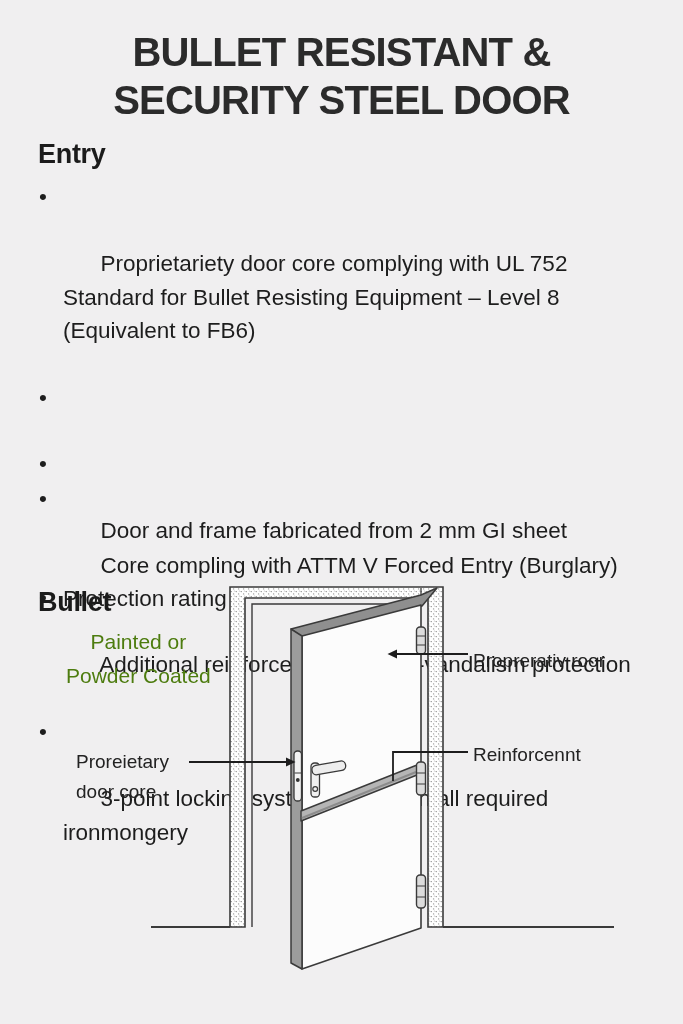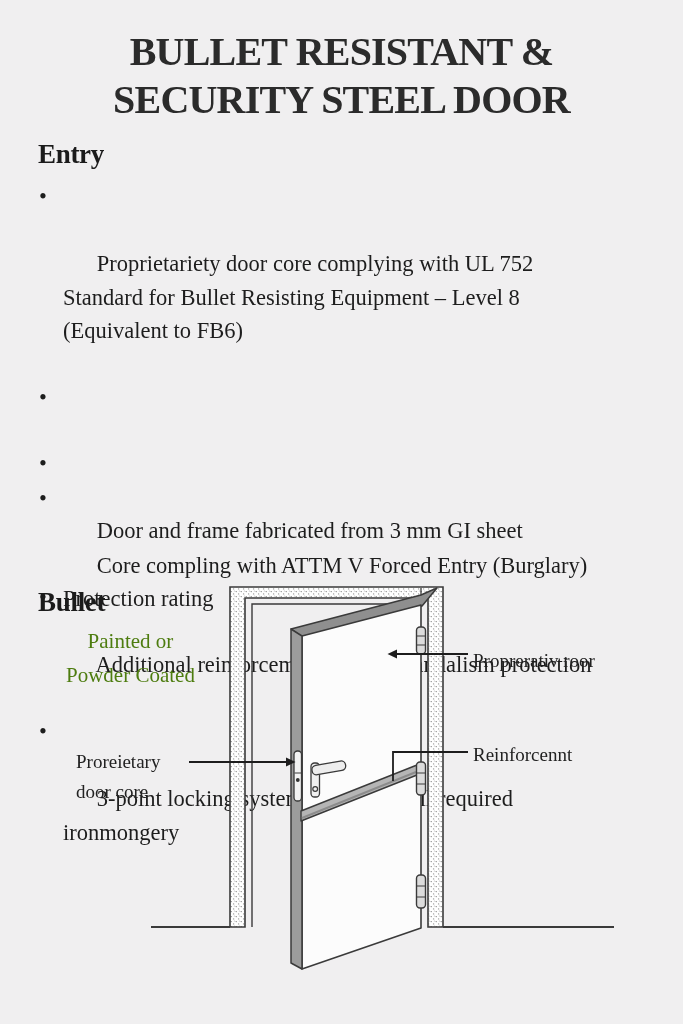--- a/index.html
+++ b/index.html
@@ -1,19 +1,19 @@
 <!DOCTYPE html>
 <html><head>
 <meta charset="utf-8">
 <style>
   html,body{margin:0;padding:0;background:#d8d8d8;}
   .page{
     position:relative;width:683px;height:1024px;margin:0 auto;
     background:#f0eff0;overflow:hidden;
-    font-family:Liberation Serif, serif;color:#1d1d1d;
+    font-family:Liberation Sans, sans-serif;color:#1d1d1d;
   }
   .abs{position:absolute;}
   .title{
     top:28px;left:0;width:683px;text-align:center;
     font-size:40px;line-height:48px;font-weight:700;letter-spacing:-0.8px;
     color:#2b2b2b;
   }
   .heading{
     font-size:27px;font-weight:700;color:#1b1b1b;letter-spacing:-0.3px;
     white-space:pre;
@@ -60,21 +60,21 @@
       <span class="dot">•</span>
       <span>Core compling with ATTM V Forced Entry (Burglary)
 Protection rating</span>
     </li>
   </ul>
 
 
   <ul class="abs blist" style="top:447px;">
     <li>
       <span class="dot">•</span>
-      <span>Door and frame fabricated from 3 mm GI sheet</span>
+      <span>Door and frame fabricated from 2 mm GI sheet</span>
     </li>
     <li>
       <span class="dot">•</span>
       <span>Additional reinforcement for anti-vandalism protection</span>
     </li>
     <li>
       <span class="dot">•</span>
       <span>3-point locking system along with all required
 ironmongery</span>
     </li>

